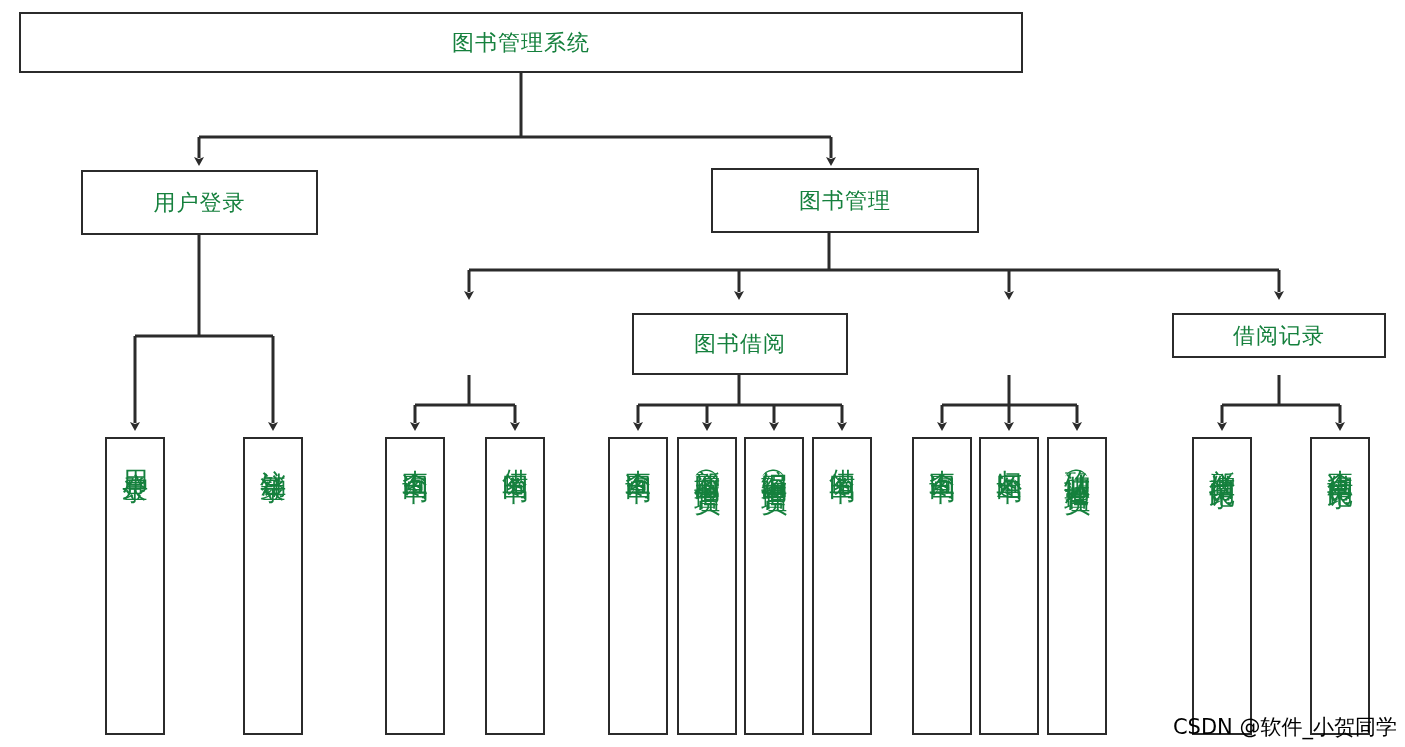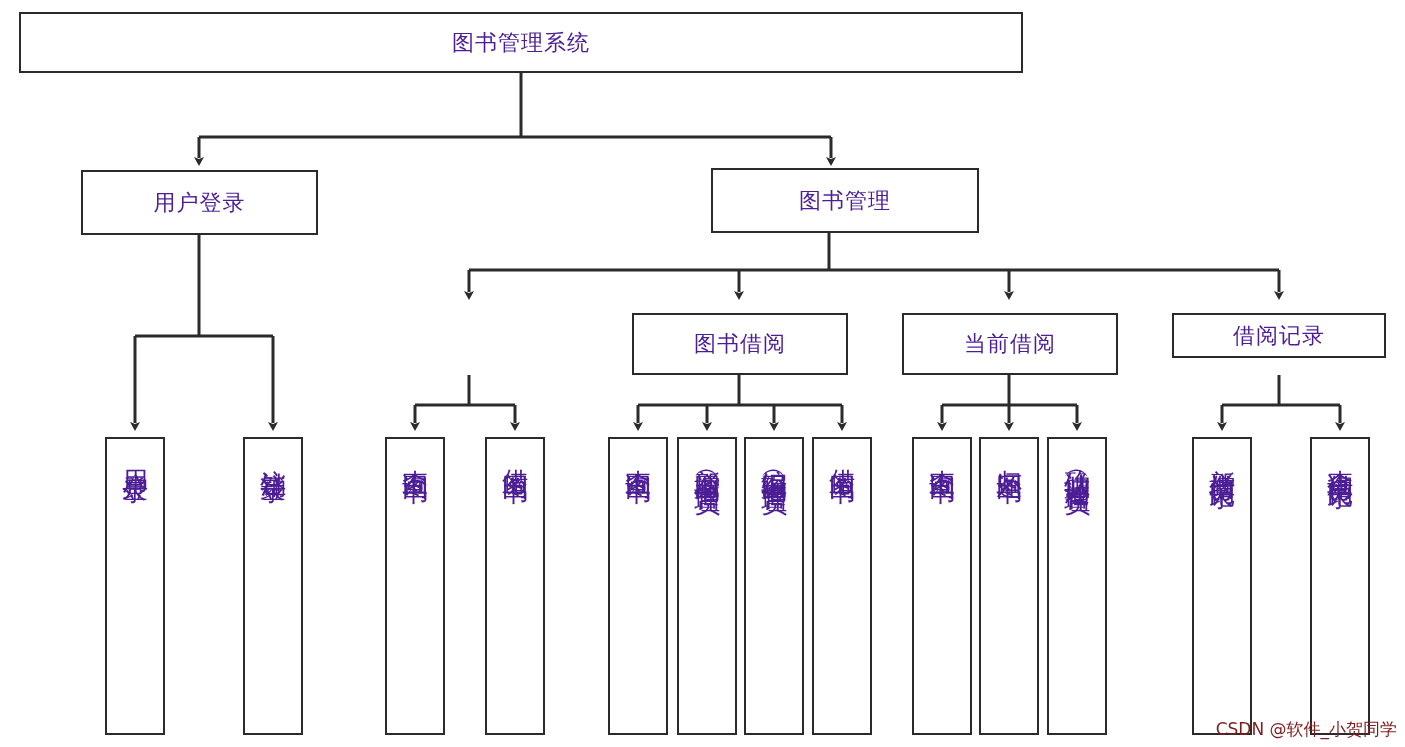--- a/index.html
+++ b/index.html
@@ -28,21 +28,21 @@
     position: absolute;
     box-sizing: border-box;
     background: #ffffff;
     border: 2.5px solid #2b2b2b;
     display: flex;
     align-items: center;
     justify-content: center;
     z-index: 3;
   }
   .node-label {
-    color: #4c1d95;
+    color: #15803d;
     letter-spacing: 1px;
     white-space: nowrap;
   }
   .h-node .node-label {
     font-size: 22px;
     line-height: 1;
   }
   .v-node {
     align-items: flex-start;
     justify-content: center;
@@ -52,22 +52,22 @@
     writing-mode: vertical-rl;
     text-orientation: upright;
     font-size: 26px;
     line-height: 1.05;
     letter-spacing: 3px;
   }
   .watermark {
     position: absolute;
     right: 8px;
     bottom: 6px;
-    font-size: 17px;
-    color: #7f1d1d;
+    font-size: 21px;
+    color: #000000;
     z-index: 6;
     white-space: nowrap;
     font-family: "DejaVu Sans", "Liberation Sans", sans-serif;
   }
 </style>
 </head>
 <body>
 
 <div id="canvas">
 
@@ -128,23 +128,20 @@
   <div class="node h-node" style="left:81px; top:170px; width:237px; height:65px;">
     <span class="node-label">用户登录</span>
   </div>
   <div class="node h-node" style="left:711px; top:168px; width:268px; height:65px;">
     <span class="node-label">图书管理</span>
   </div>
 
   <div class="node h-node" style="left:632px; top:313px; width:216px; height:62px;">
     <span class="node-label">图书借阅</span>
   </div>
-  <div class="node h-node" style="left:902px; top:313px; width:216px; height:62px;">
-    <span class="node-label">当前借阅</span>
-  </div>
   <div class="node h-node" style="left:1172px; top:313px; width:214px; height:45px;">
     <span class="node-label">借阅记录</span>
   </div>
 
   <div class="node v-node" style="left:105px; top:437px; width:60px; height:298px;">
     <span class="node-label">用户登录</span>
   </div>
   <div class="node v-node" style="left:243px; top:437px; width:60px; height:298px;">
     <span class="node-label">注销登录</span>
   </div>

